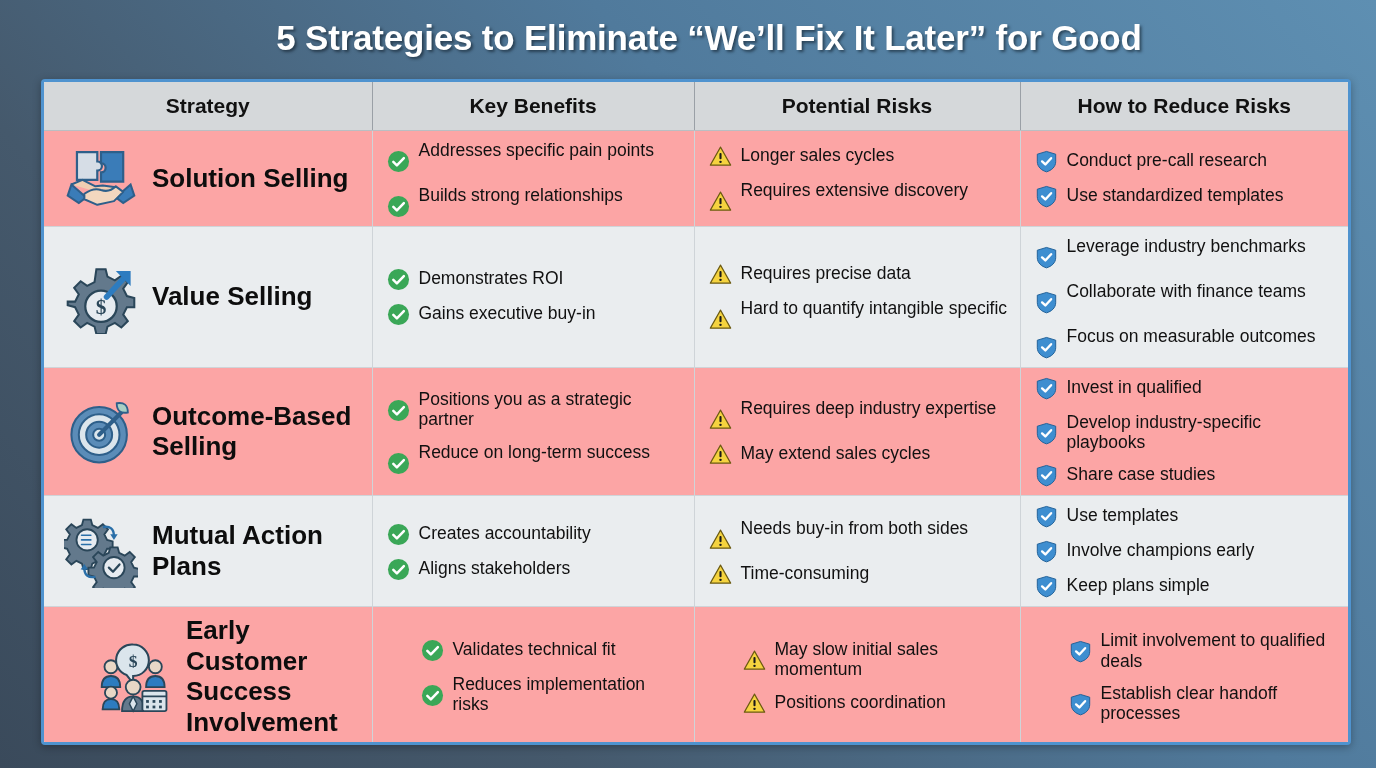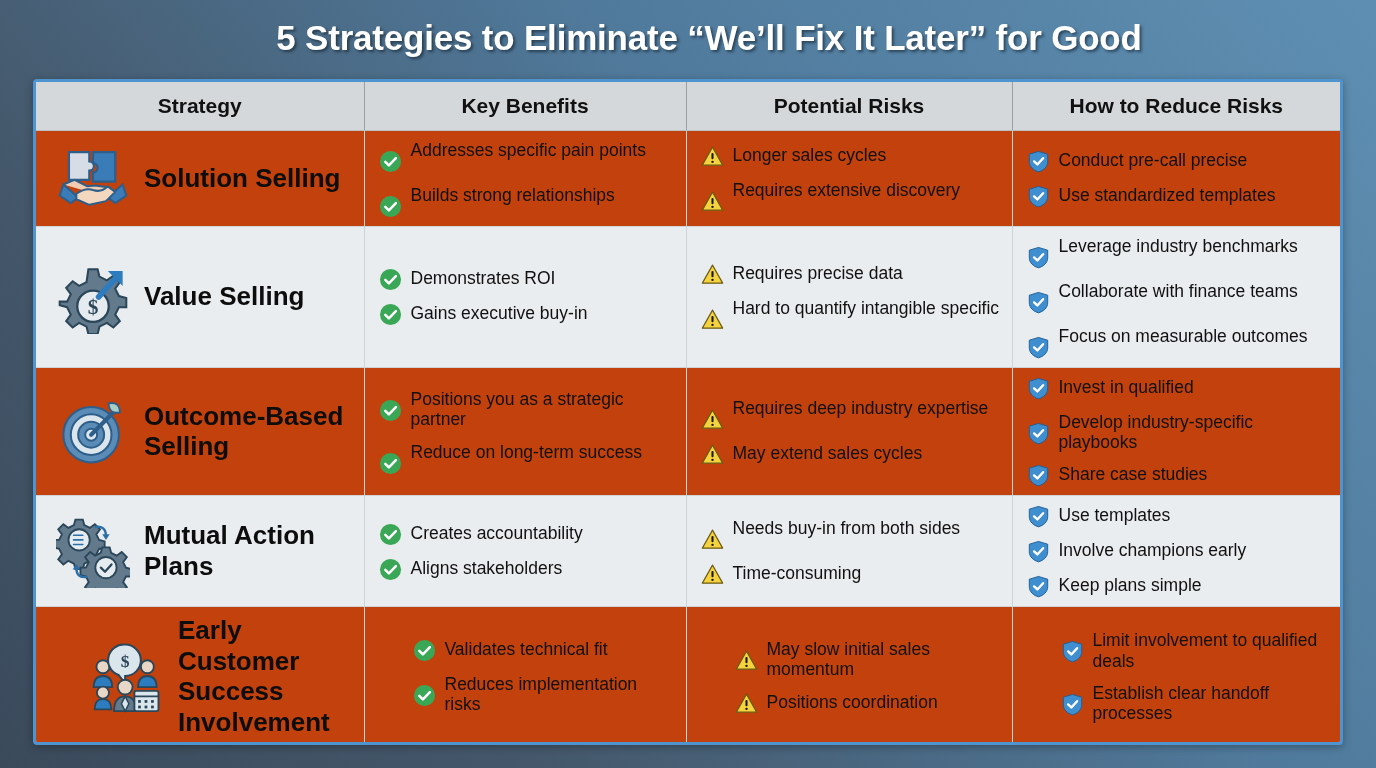--- a/index.html
+++ b/index.html
@@ -29,21 +29,21 @@
     font-weight: bold;
     color: #ffffff;
     letter-spacing: -0.2px;
     text-shadow: 2px 2px 3px rgba(10,20,30,0.55);
     white-space: nowrap;
   }
 
   
   .table-wrap {
     position: absolute;
-    left: 33px;
+    left: 41px;
     top: 79px;
     width: 1310px;
     height: 666px;
     border: 3px solid #4f93cf;
     border-radius: 4px;
     background: #ffffff;
     box-shadow: 0 2px 8px rgba(0,0,0,0.30);
     overflow: hidden;
   }
 
@@ -74,21 +74,21 @@
 
   tbody td {
     border-right: 1px solid #cfd4d8;
     border-bottom: 1px solid #cfd4d8;
     vertical-align: middle;
     padding: 8px 10px 8px 14px;
   }
   tbody td:last-child { border-right: none; }
   tbody tr:last-child td { border-bottom: none; padding-left: 48px; }
 
-  tbody tr.odd  td { background: #c2410c; }
+  tbody tr.odd  td { background: #fca5a5; }
   tbody tr.even td { background: #eaedef; }
 
   
   .strategy-cell {
     display: flex;
     align-items: center;
     gap: 14px;
     padding-left: 6px;
   }
   .strategy-icon {
@@ -198,21 +198,21 @@
                 <span class="bullet-text">Requires extensive discovery</span>
               </li>
             </ul>
           </td>
           <td>
             <ul class="bullets">
               <li>
                 <span class="bullet-icon"><svg width="23" height="23" viewBox="0 0 24 24">
                     <use href="#ico-shield"></use>
                   </svg></span>
-                <span class="bullet-text">Conduct pre-call precise</span>
+                <span class="bullet-text">Conduct pre-call research</span>
               </li>
               <li>
                 <span class="bullet-icon"><svg width="23" height="23" viewBox="0 0 24 24">
                     <use href="#ico-shield"></use>
                   </svg></span>
                 <span class="bullet-text">Use standardized templates</span>
               </li>
             </ul>
           </td>
         </tr>

